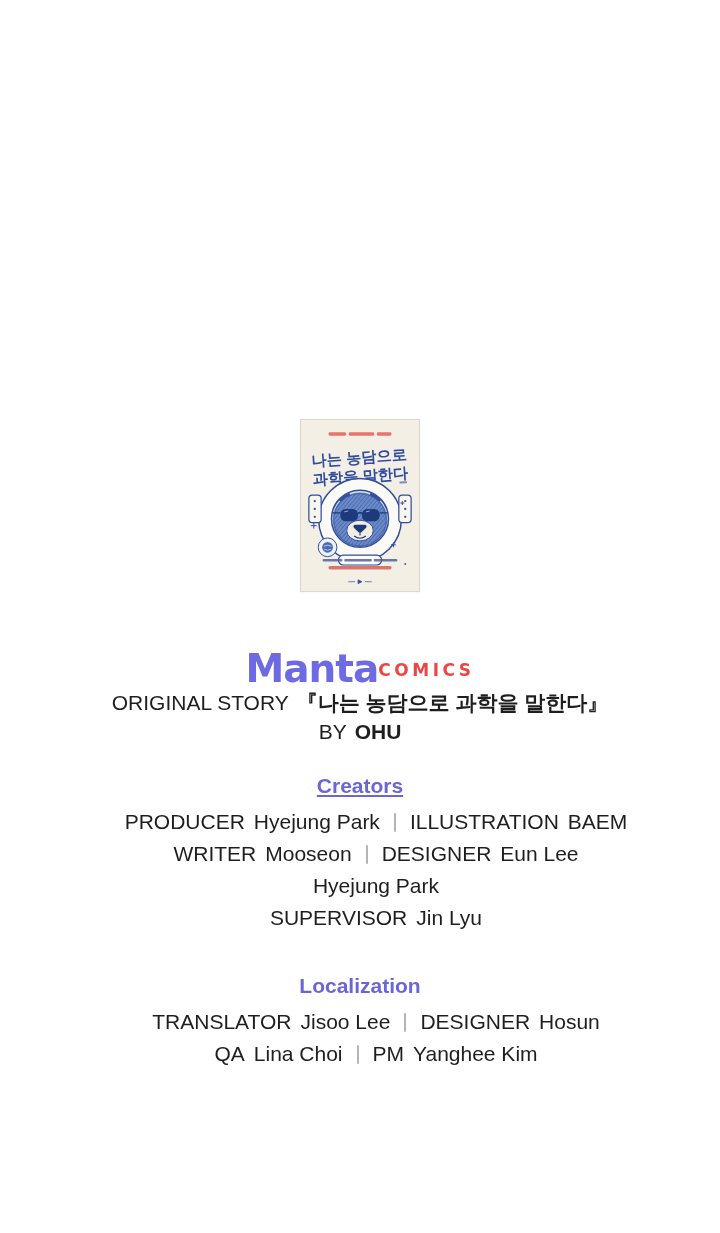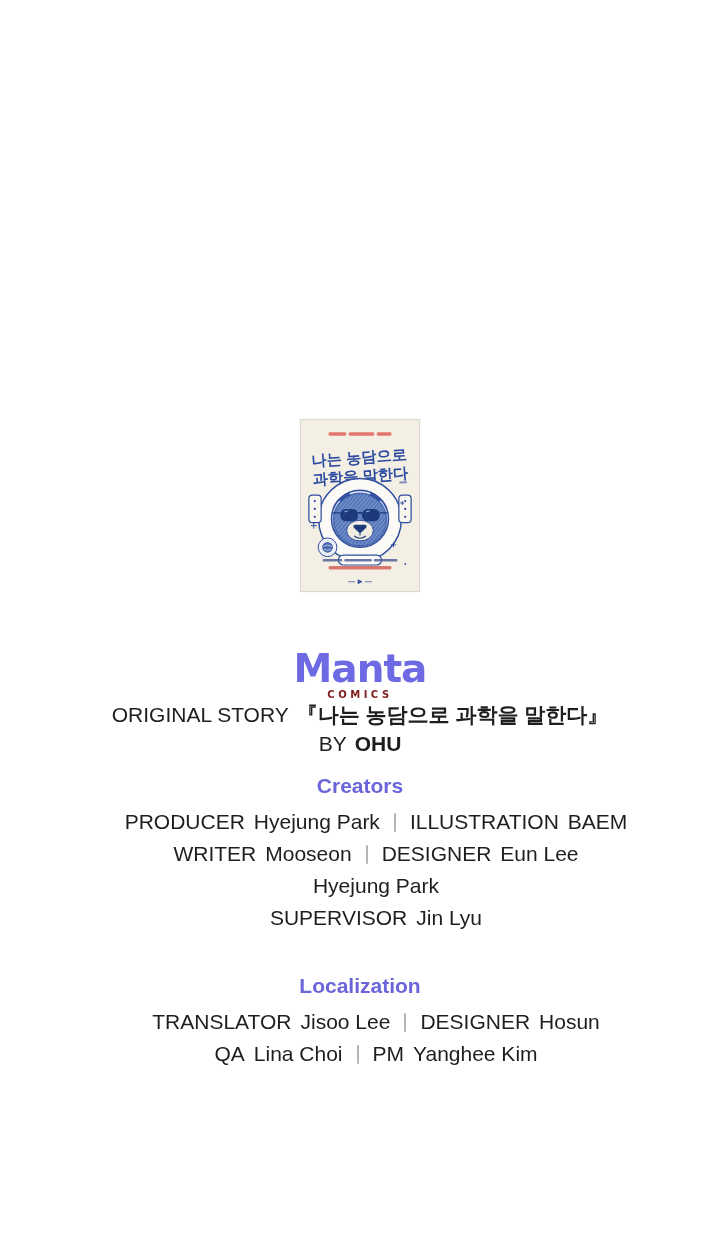--- a/index.html
+++ b/index.html
@@ -12,38 +12,38 @@
 
   
   .cover {
     margin-top:419px; width:120px; height:173px;
     border:1px solid #ddd9cf; background:#f4efe5;
     box-shadow:0 0 0 1px rgba(0,0,0,0.02);
   }
   .cover svg { display:block; width:100%; height:100%; }
 
   
-  .logo-block { margin-top:58px; display:flex; flex-direction:column; align-items:center; }
+  .logo-block { margin-top:58px; display:flex; align-items:center; }
   .logo-brand {
     font-size:39px; font-weight:800; letter-spacing:-1px; line-height:38px;
     color:#6e6ae3; font-family:"DejaVu Sans", "Liberation Sans", sans-serif;
   }
   .logo-sub {
-    margin-top:1px; font-size:10px; font-weight:800; letter-spacing:3.5px;
-    color:#7f1d1d; font-family:"DejaVu Sans", "Liberation Sans", sans-serif;
+    margin-top:1px; font-size:17px; font-weight:800; letter-spacing:3.5px;
+    color:#ef4444; font-family:"DejaVu Sans", "Liberation Sans", sans-serif;
   }
 
   
   .attribution { text-align:center; font-size:21px; line-height:29px; color:#1e1e1e; }
   .attribution .bold { font-weight:700; }
   .attribution .sp { display:inline-block; width:8px; }
 
   
   .section-heading { font-size:21px; font-weight:700; color:#6a66d9; line-height:24px; }
-  .heading-creators { margin-top:16px; }
+  .heading-creators { margin-top:28px;text-decoration:underline; }
   .heading-localization { margin-top:40px; }
   .rows { margin-top:8px; display:flex; flex-direction:column; align-items:center;margin-left:32px; }
   .credit-row { display:flex; align-items:center; justify-content:center; height:32px; font-size:21px; color:#1e1e1e; white-space:nowrap; }
   .role { font-weight:400; margin-right:9px; }
   .name { font-weight:400; }
   .divider { width:2px; height:19px; background:#b5b5b5; margin:0 14px; border-radius:1px; }
 </style>
 </head>
 <body>
 

